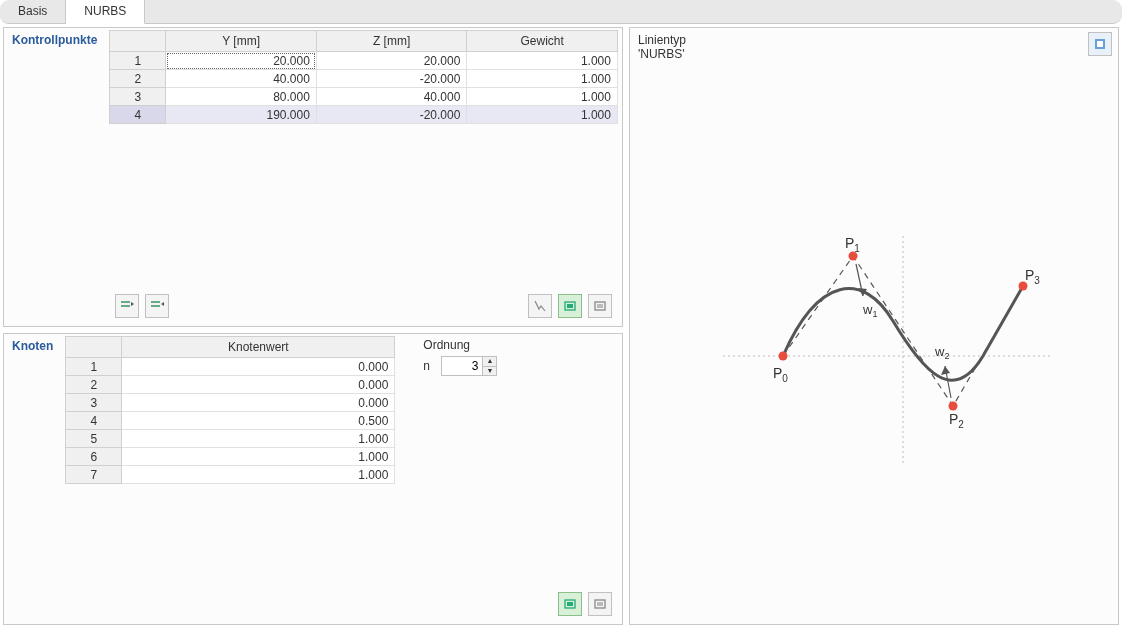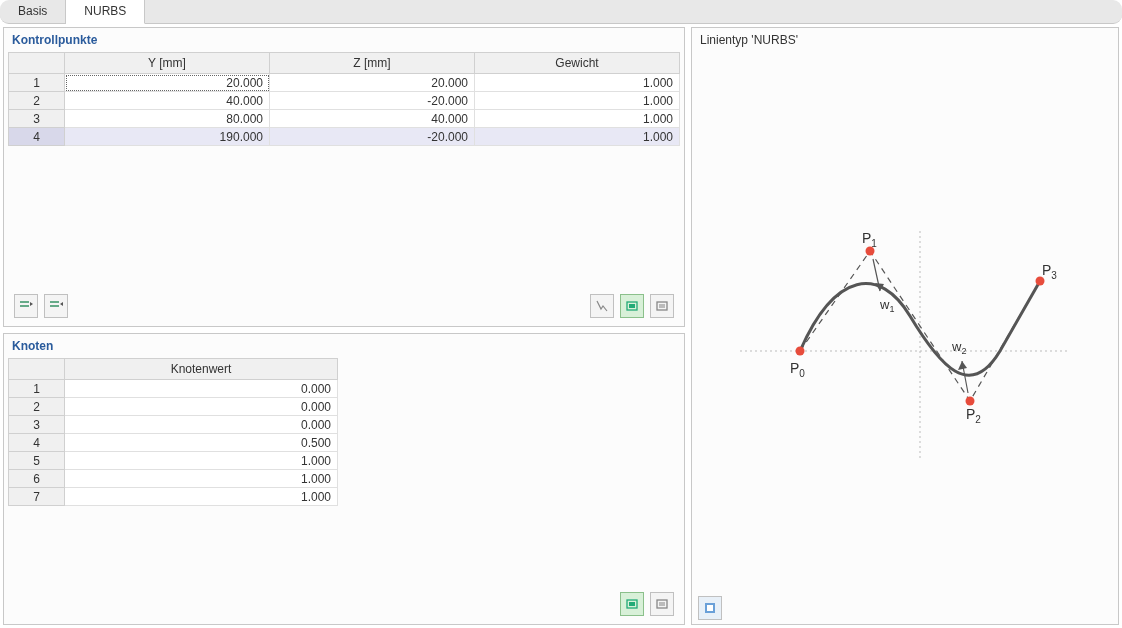--- a/index.html
+++ b/index.html
@@ -45,21 +45,21 @@
     .right-col {
       flex: 1;
       padding: 3px 3px 3px 6px;
       display: flex;
       flex-direction: column;
     }
     .panel {
       border: 1px solid #c8c8c8;
       background: #fcfcfc;
       display: flex;
-      flex-direction: column;
+      flex-direction: row;
       min-height: 0;
     }
     .panel-title {
       color: #2a5b9c;
       font-weight: 600;
       padding: 5px 8px 3px 8px;
       font-size: 12px;
     }
     .panel-body {
       flex: 1;
@@ -280,20 +280,33 @@
               <tr>
                   <td class="rownum">6</td>
                   <td>1.000</td>
                 </tr>
               <tr>
                   <td class="rownum">7</td>
                   <td>1.000</td>
                 </tr>
             </tbody>
           </table>
+          <div class="ordnung-block">
+            <span class="ordnung-label">Ordnung</span>
+            <div>
+              <span class="n-label">n</span>
+              <span class="spin">
+                <input value="3" style="">
+                <span class="spin-btns">
+                  <span>▲</span>
+                  <span>▼</span>
+                </span>
+              </span>
+            </div>
+          </div>
         </div>
         <div class="toolbar">
           <div></div>
           <div class="tb-group">
             <div class="tb-btn active">
               <svg viewBox="0 0 14 14">
                   <rect x="2" y="3" width="10" height="8" fill="none" stroke="#2a7" stroke-width="1.3"></rect>
                   <rect x="4" y="5" width="6" height="4" fill="#2a7"></rect>
                 </svg>
             </div>

